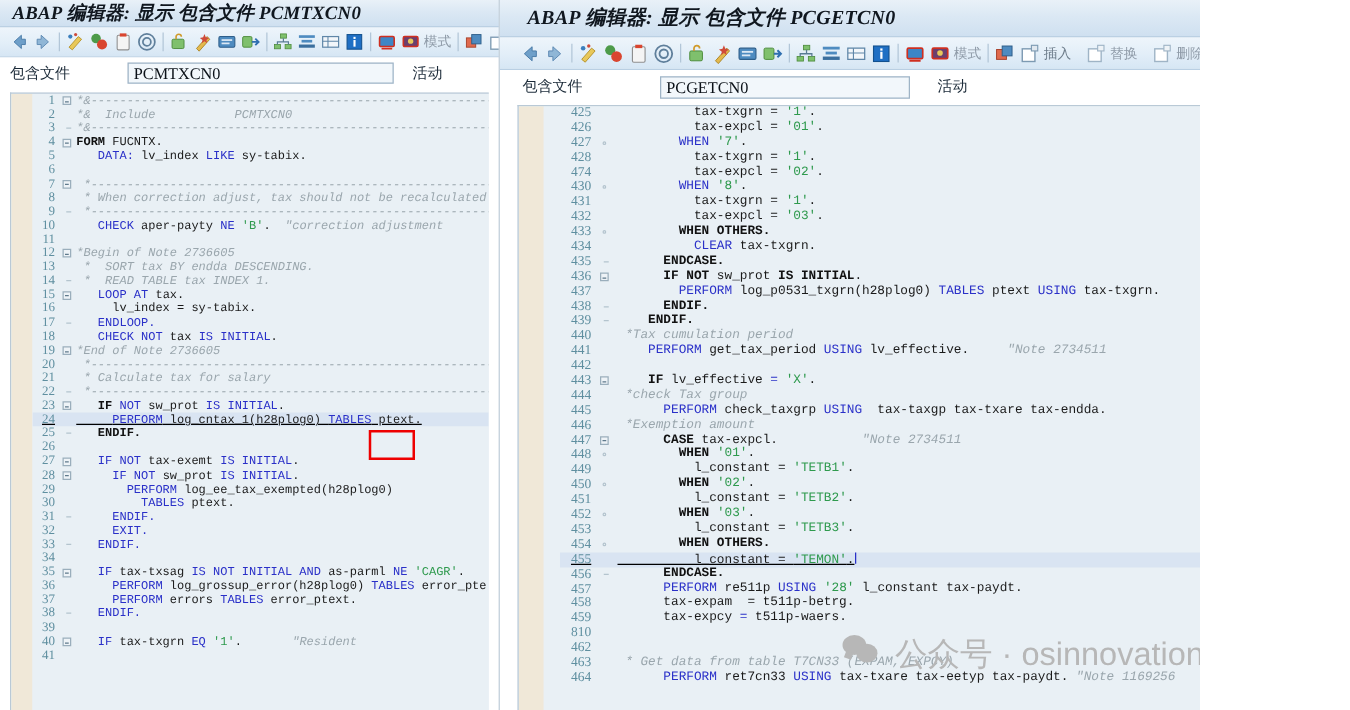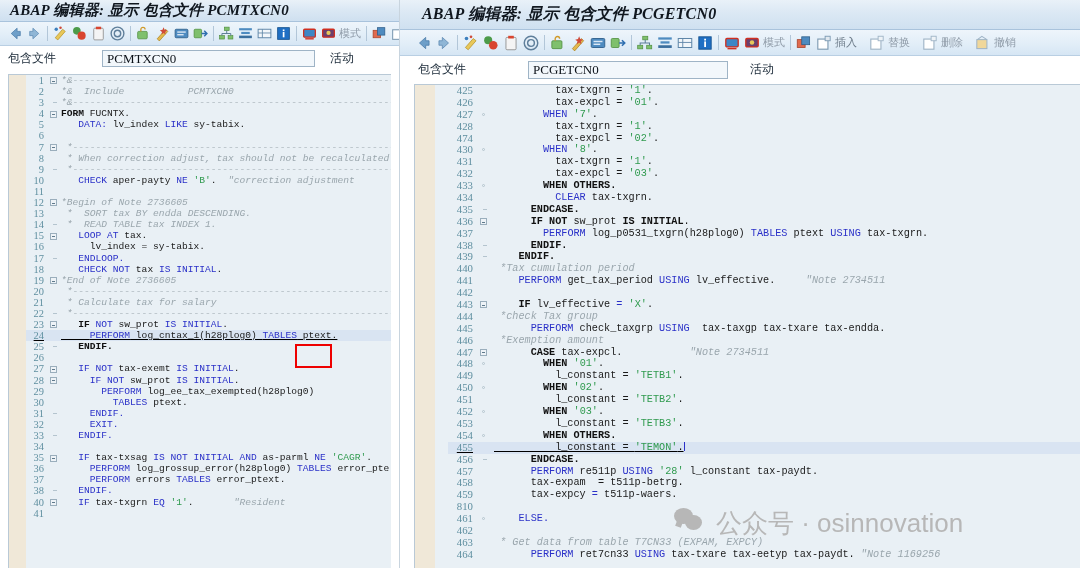--- a/index.html
+++ b/index.html
@@ -5,21 +5,21 @@
   * { box-sizing: border-box; }
   html, body {
     margin: 0; padding: 0;
     width: 1080px; height: 568px;
     overflow: hidden;
     background: #ffffff;
     font-family: "Liberation Sans", sans-serif;
   }
   #screen {
     position: relative;
-    width: 1080px; height: 568px;
+    width: 960px; height: 568px;
     background: #ffffff;
     overflow: hidden;
   }
 
   
   .panel { position: absolute; top: 0; overflow: hidden; background: #ffffff; }
   #panel-left  { left: 0;   width: 400px; height: 568px; }
   #panel-right { left: 400px; width: 680px; height: 568px; }
 
   
@@ -417,20 +417,21 @@
           <div class="code-line"><span class="ln">29</span><span class="fold"><span class="vbar"></span></span><span class="txt"><span class="pl">       </span><span class="kw">PERFORM</span><span class="pl"> log_ee_tax_exempted(h28plog0)</span></span></div>
           <div class="code-line"><span class="ln">30</span><span class="fold"><span class="vbar"></span></span><span class="txt"><span class="pl">         </span><span class="kw">TABLES</span><span class="pl"> ptext.</span></span></div>
           <div class="code-line"><span class="ln">31</span><span class="fold"><span class="vbar" style="bottom:5px"></span><span class="tick"></span></span><span class="txt"><span class="pl">     </span><span class="kw">ENDIF.</span></span></div>
           <div class="code-line"><span class="ln">32</span><span class="fold"><span class="vbar"></span></span><span class="txt"><span class="pl">     </span><span class="kw">EXIT.</span></span></div>
           <div class="code-line"><span class="ln">33</span><span class="fold"><span class="vbar" style="bottom:5px"></span><span class="tick"></span></span><span class="txt"><span class="pl">   </span><span class="kw">ENDIF.</span></span></div>
           <div class="code-line"><span class="ln">34</span><span class="fold"></span><span class="txt"><span class="pl"></span></span></div>
           <div class="code-line"><span class="ln">35</span><span class="fold"><span class="box"></span><span class="vbar" style="top:9px"></span></span><span class="txt"><span class="pl">   </span><span class="kw">IF</span><span class="pl"> tax-txsag </span><span class="kw">IS NOT INITIAL AND</span><span class="pl"> as-parml </span><span class="kw">NE</span><span class="pl"> </span><span class="st">'CAGR'</span><span class="pl">.</span></span></div>
           <div class="code-line"><span class="ln">36</span><span class="fold"><span class="vbar"></span></span><span class="txt"><span class="pl">     </span><span class="kw">PERFORM</span><span class="pl"> log_grossup_error(h28plog0) </span><span class="kw">TABLES</span><span class="pl"> error_pte</span></span></div>
           <div class="code-line"><span class="ln">37</span><span class="fold"><span class="vbar"></span></span><span class="txt"><span class="pl">     </span><span class="kw">PERFORM</span><span class="pl"> errors </span><span class="kw">TABLES</span><span class="pl"> error_ptext.</span></span></div>
           <div class="code-line"><span class="ln">38</span><span class="fold"><span class="vbar" style="bottom:5px"></span><span class="tick"></span></span><span class="txt"><span class="pl">   </span><span class="kw">ENDIF.</span></span></div>
+          <div class="code-line"><span class="ln">39</span><span class="fold"></span><span class="txt"><span class="pl"></span></span></div>
           <div class="code-line"><span class="ln">40</span><span class="fold"><span class="box"></span><span class="vbar" style="top:9px"></span></span><span class="txt"><span class="pl">   </span><span class="kw">IF</span><span class="pl"> tax-txgrn </span><span class="kw">EQ</span><span class="pl"> </span><span class="st">'1'</span><span class="pl">.       </span><span class="cm">"Resident</span></span></div>
           <div class="code-line"><span class="ln">41</span><span class="fold"><span class="vbar"></span></span><span class="txt"><span class="pl"></span></span></div>
         </div>
     </div>
 
     <div class="redbox" id="redbox-left"></div>
   </div>
 
   <div id="left-frame"></div>
   <div id="divider"></div>
@@ -630,21 +631,20 @@
           <div class="code-line"><span class="ln">451</span><span class="fold"><span class="vbar"></span></span><span class="txt"><span class="pl">          l_constant = </span><span class="st">'TETB2'</span><span class="pl">.</span></span></div>
           <div class="code-line"><span class="ln">452</span><span class="fold"><span class="dot"></span></span><span class="txt"><span class="pl">        </span><span class="bk">WHEN</span><span class="pl"> </span><span class="st">'03'</span><span class="pl">.</span></span></div>
           <div class="code-line"><span class="ln">453</span><span class="fold"><span class="vbar"></span></span><span class="txt"><span class="pl">          l_constant = </span><span class="st">'TETB3'</span><span class="pl">.</span></span></div>
           <div class="code-line"><span class="ln">454</span><span class="fold"><span class="dot"></span></span><span class="txt"><span class="pl">        </span><span class="bk">WHEN OTHERS.</span></span></div>
           <div class="code-line sel"><span class="ln">455</span><span class="fold"><span class="vbar"></span></span><span class="txt"><span class="pl">          l_constant = </span><span class="st">'TEMON'</span><span class="pl">.</span><span class="caret"></span></span></div>
           <div class="code-line"><span class="ln">456</span><span class="fold"><span class="vbar" style="bottom:5px"></span><span class="tick"></span></span><span class="txt"><span class="pl">      </span><span class="bk">ENDCASE.</span></span></div>
           <div class="code-line"><span class="ln">457</span><span class="fold"><span class="vbar"></span></span><span class="txt"><span class="pl">      </span><span class="kw">PERFORM</span><span class="pl"> re511p </span><span class="kw">USING</span><span class="pl"> </span><span class="st">'28'</span><span class="pl"> l_constant tax-paydt.</span></span></div>
           <div class="code-line"><span class="ln">458</span><span class="fold"><span class="vbar"></span></span><span class="txt"><span class="pl">      tax-expam  = t511p-betrg.</span></span></div>
           <div class="code-line"><span class="ln">459</span><span class="fold"><span class="vbar"></span></span><span class="txt"><span class="pl">      tax-expcy </span><span class="kw">=</span><span class="pl"> t511p-waers.</span></span></div>
           <div class="code-line"><span class="ln">810</span><span class="fold"><span class="vbar"></span></span><span class="txt"><span class="pl"></span></span></div>
-          <div class="code-line"><span class="ln">461</span><span class="fold"><span class="dot"></span></span><span class="txt"><span class="pl">    </span><span class="kw">ELSE.</span></span></div>
           <div class="code-line"><span class="ln">462</span><span class="fold"><span class="vbar"></span></span><span class="txt"><span class="pl"></span></span></div>
           <div class="code-line"><span class="ln">463</span><span class="fold"><span class="vbar"></span></span><span class="txt"><span class="cm"> * Get data from table T7CN33 (EXPAM, EXPCY)</span></span></div>
           <div class="code-line"><span class="ln">464</span><span class="fold"><span class="vbar"></span></span><span class="txt"><span class="pl">      </span><span class="kw">PERFORM</span><span class="pl"> ret7cn33 </span><span class="kw">USING</span><span class="pl"> tax-txare tax-eetyp tax-paydt. </span><span class="cm">"Note 1169256</span></span></div>
         </div>
     </div>
 
   </div>
 
   <div id="watermark">
     <div class="wechat">

